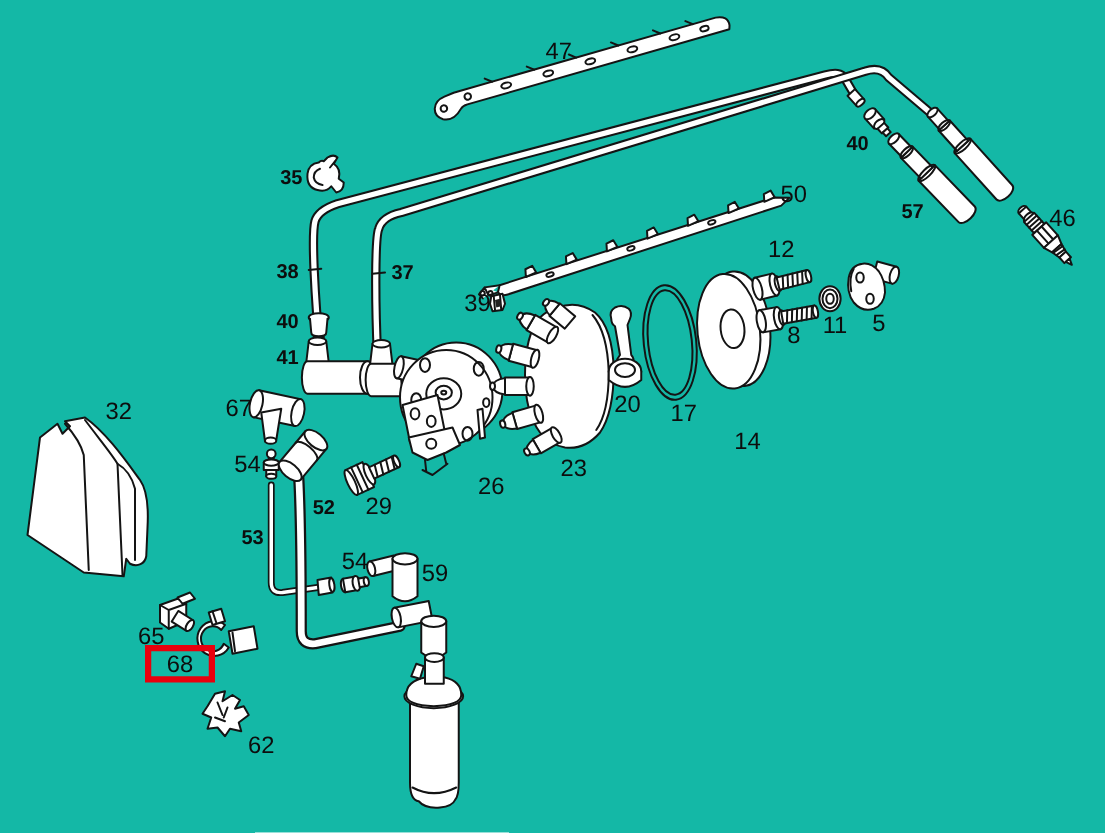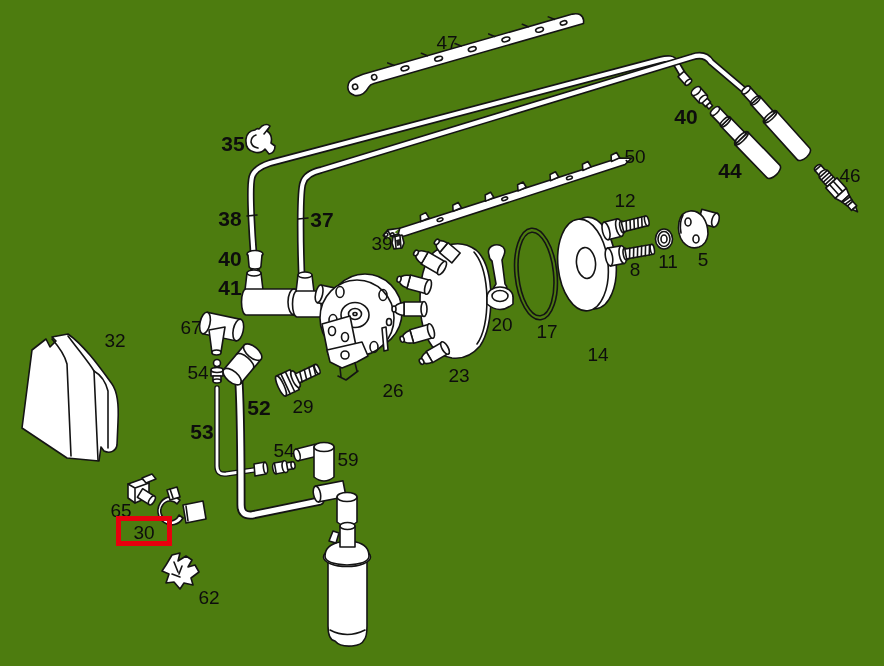--- a/index.html
+++ b/index.html
@@ -1,27 +1,27 @@
 <!DOCTYPE html>
 <html><head>
 <meta charset="utf-8">
 <style>
   html,body{margin:0;padding:0;background:#ffffff;}
   .stage{
-    position:relative;width:884px;height:666px;background:#4d7c0f;
+    position:relative;width:884px;height:666px;background:#14b8a6;
     font-family:"Liberation Sans",sans-serif;overflow:hidden;text-decoration:underline;
   }
   .stage svg{position:absolute;left:0;top:0;}
   #labels-layer{position:absolute;left:0;top:0;width:100%;height:100%;}
   .part-label{
     position:absolute;transform:translate(-50%,-50%);
     font-size:19px;line-height:1;color:#0d0d0d;white-space:nowrap;
     cursor:pointer;user-select:none;
   }
-  .part-label.bold{font-weight:700;font-size:21px;}
+  .part-label.bold{font-weight:700;font-size:16px;}
   .highlight-box{position:absolute;box-sizing:border-box;}
 </style>
 </head>
 <body>
 
 <div class="stage">
 
 <svg width="884" height="666" viewBox="0 0 884 666">
 <g stroke="#141414" stroke-width="1.6" fill="none" stroke-linejoin="round" stroke-linecap="round">
 
@@ -374,44 +374,44 @@
   </g>
 
 </g>
 </svg>
 
 <div id="labels-layer">
       <span class="part-label" style="left: 447px; top: 42px;">47</span>
       <span class="part-label bold" style="left: 233px; top: 143px;">35</span>
       <span class="part-label bold" style="left: 686px; top: 116px;">40</span>
       <span class="part-label" style="left: 635px; top: 156px;">50</span>
-      <span class="part-label bold" style="left: 730px; top: 170px;">44</span>
+      <span class="part-label bold" style="left: 730px; top: 170px;">57</span>
       <span class="part-label" style="left: 850px; top: 175px;">46</span>
       <span class="part-label bold" style="left: 230px; top: 218px;">38</span>
       <span class="part-label bold" style="left: 322px; top: 219px;">37</span>
       <span class="part-label" style="left: 625px; top: 200px;">12</span>
       <span class="part-label" style="left: 382px; top: 243px;">39</span>
       <span class="part-label bold" style="left: 230px; top: 258px;">40</span>
       <span class="part-label" style="left: 635px; top: 269px;">8</span>
       <span class="part-label" style="left: 668px; top: 261px;">11</span>
       <span class="part-label" style="left: 703px; top: 259px;">5</span>
       <span class="part-label bold" style="left: 230px; top: 287px;">41</span>
-      <span class="part-label" style="left: 95px; top: 340px; margin-left: 20px;">32</span>
+      <span class="part-label" style="left: 95px; top: 330px;">32</span>
       <span class="part-label" style="left: 191px; top: 327px;">67</span>
       <span class="part-label" style="left: 502px; top: 324px;">20</span>
       <span class="part-label" style="left: 547px; top: 331px;">17</span>
       <span class="part-label" style="left: 598px; top: 322px; margin-top: 32px;">14</span>
       <span class="part-label" style="left: 459px; top: 364px; margin-top: 11px;">23</span>
       <span class="part-label" style="left: 393px; top: 390px;">26</span>
       <span class="part-label" style="left: 198px; top: 372px;">54</span>
       <span class="part-label bold" style="left: 259px; top: 407px;">52</span>
       <span class="part-label" style="left: 303px; top: 406px;">29</span>
       <span class="part-label bold" style="left: 202px; top: 431px;">53</span>
       <span class="part-label" style="left: 284px; top: 450px;">54</span>
       <span class="part-label" style="left: 348px; top: 459px;">59</span>
       <span class="part-label" style="left: 121px; top: 510px;">65</span>
-      <span class="part-label" style="left: 144px; top: 532px;">30</span>
+      <span class="part-label" style="left: 144px; top: 532px;">68</span>
       <span class="part-label" style="left: 177px; top: 597px; margin-left: 32px;">62</span>
     </div>
 
 <div class="highlight-box" style="left: 116px; top: 516px; width: 56px; height: 30px; border: 5px solid rgb(232, 0, 13);"></div>
 
 </div>
 
 </body></html>

